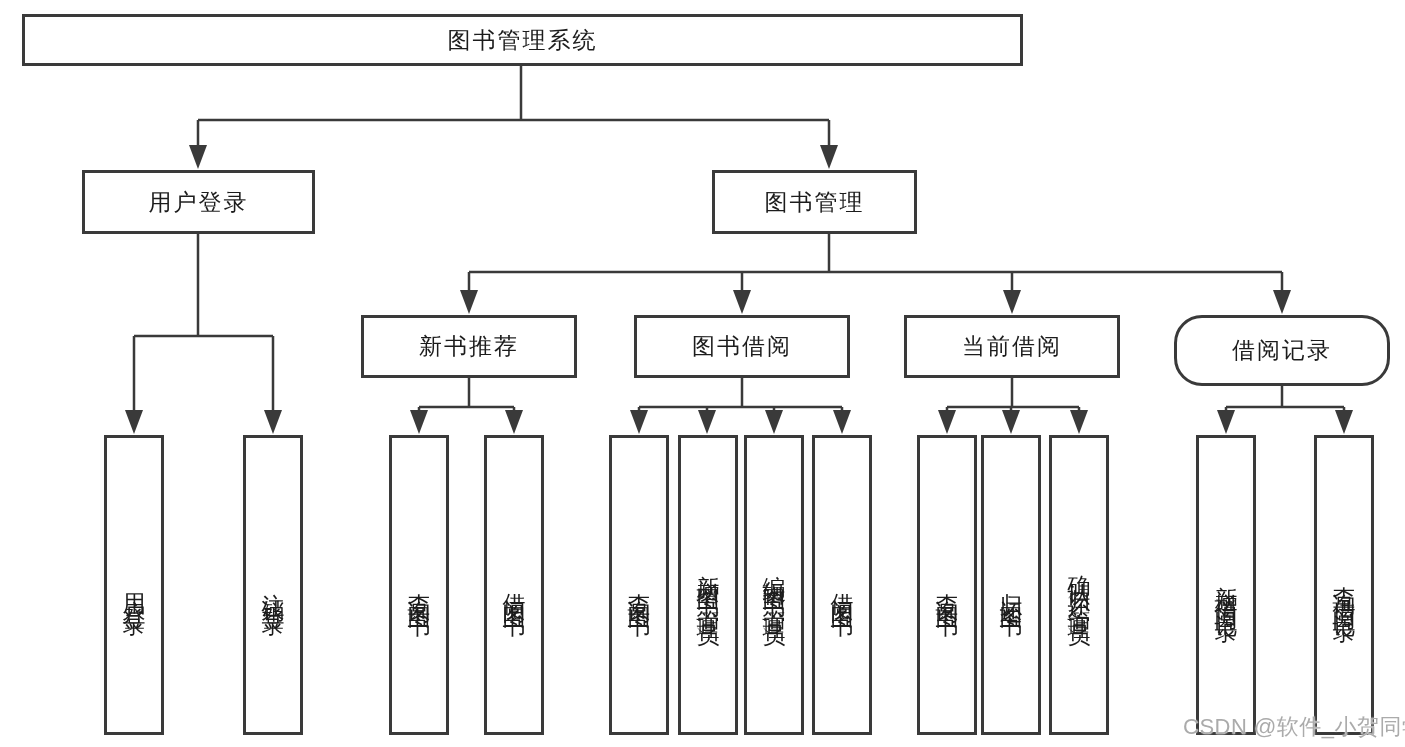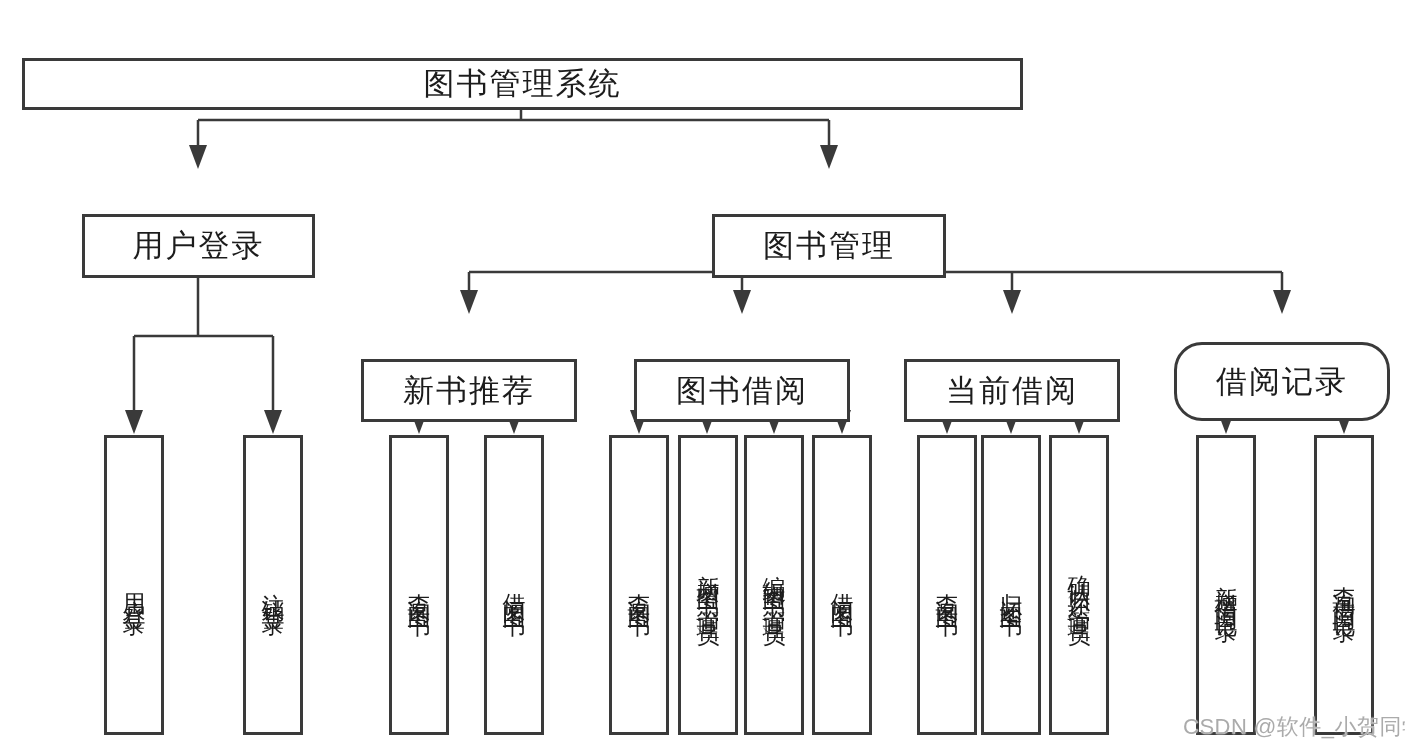--- a/index.html
+++ b/index.html
@@ -28,24 +28,23 @@
     box-sizing: border-box;
     background: #ffffff;
     border: 3px solid #3a3a3a;
     display: flex;
     align-items: center;
     justify-content: center;
     z-index: 2;
     color: #1c1c1c;
   }
   .hbox {
-    font-size: 31px;
+    font-size: 23px;
     letter-spacing: 2px;
     white-space: nowrap;
-    margin-top: 44px;
   }
   .vbox {
     writing-mode: vertical-rl;
     text-orientation: mixed;
     font-size: 23px;
     letter-spacing: 7px;
     line-height: 1;
     white-space: nowrap;
   }
   .vbox span { margin-bottom: -7px; }
@@ -95,34 +94,34 @@
              M1335 410 L1353 410 L1344 434 Z"></path>
   </svg>
 
   <div class="node hbox" style="left:22px; top:14px; width:1001px; height:52px;">
     <span>图书管理系统</span>
   </div>
 
   <div class="node hbox" style="left:82px; top:170px; width:233px; height:64px;">
     <span>用户登录</span>
   </div>
-  <div class="node hbox" style="left:712px; top:170px; width:234px; height:64px;">
+  <div class="node hbox" style="left:712px; top:170px; width:205px; height:64px;">
     <span>图书管理</span>
   </div>
 
   <div class="node hbox" style="left:361px; top:315px; width:216px; height:63px;text-align:center;">
     <span>新书推荐</span>
   </div>
   <div class="node hbox" style="left:904px; top:315px; width:216px; height:63px;">
     <span>当前借阅</span>
   </div>
   <div class="node hbox" style="left:634px; top:315px; width:216px; height:63px;">
     <span>图书借阅</span>
   </div>
-  <div class="node hbox" style="left:1174px; top:298px; width:216px; height:79px;border-radius:28px;">
+  <div class="node hbox" style="left:1174px; top:315px; width:216px; height:71px;border-radius:28px;">
     <span>借阅记录</span>
   </div>
 
   <div class="node vbox" style="left:104px; top:435px; width:60px; height:300px;">
     <span>用户登录</span>
   </div>
   <div class="node vbox" style="left:243px; top:435px; width:60px; height:300px;">
     <span>注销登录</span>
   </div>
 

